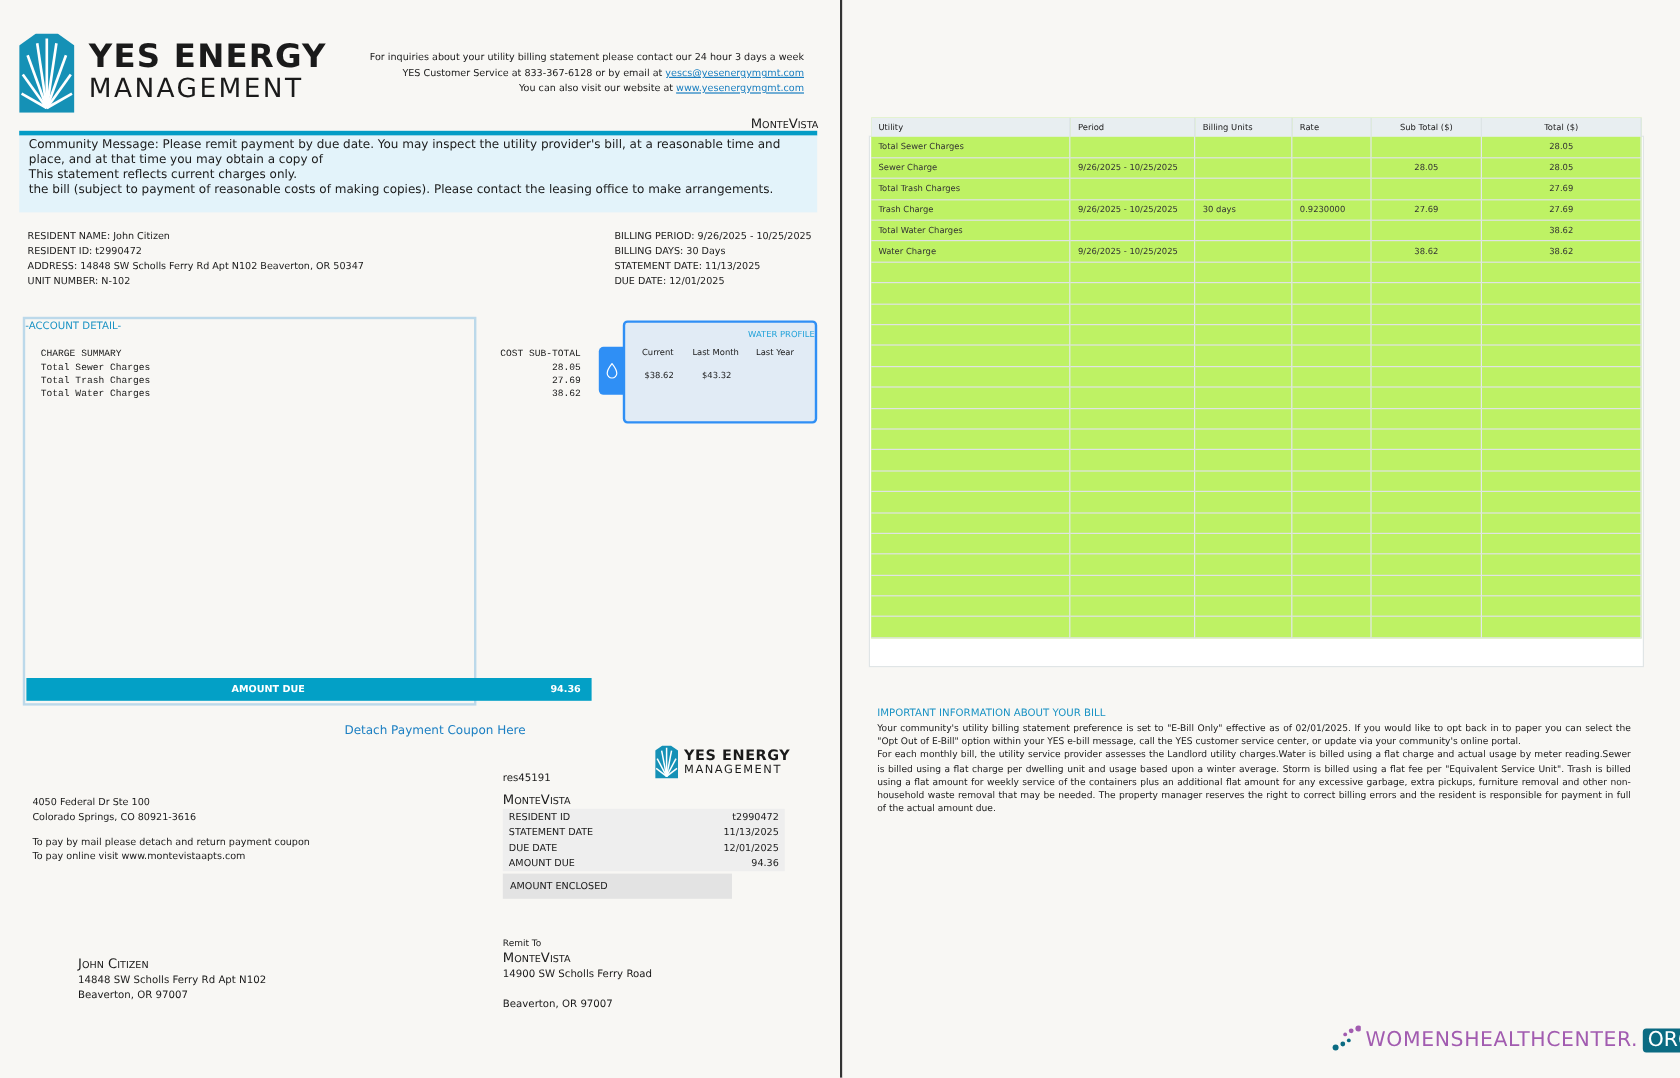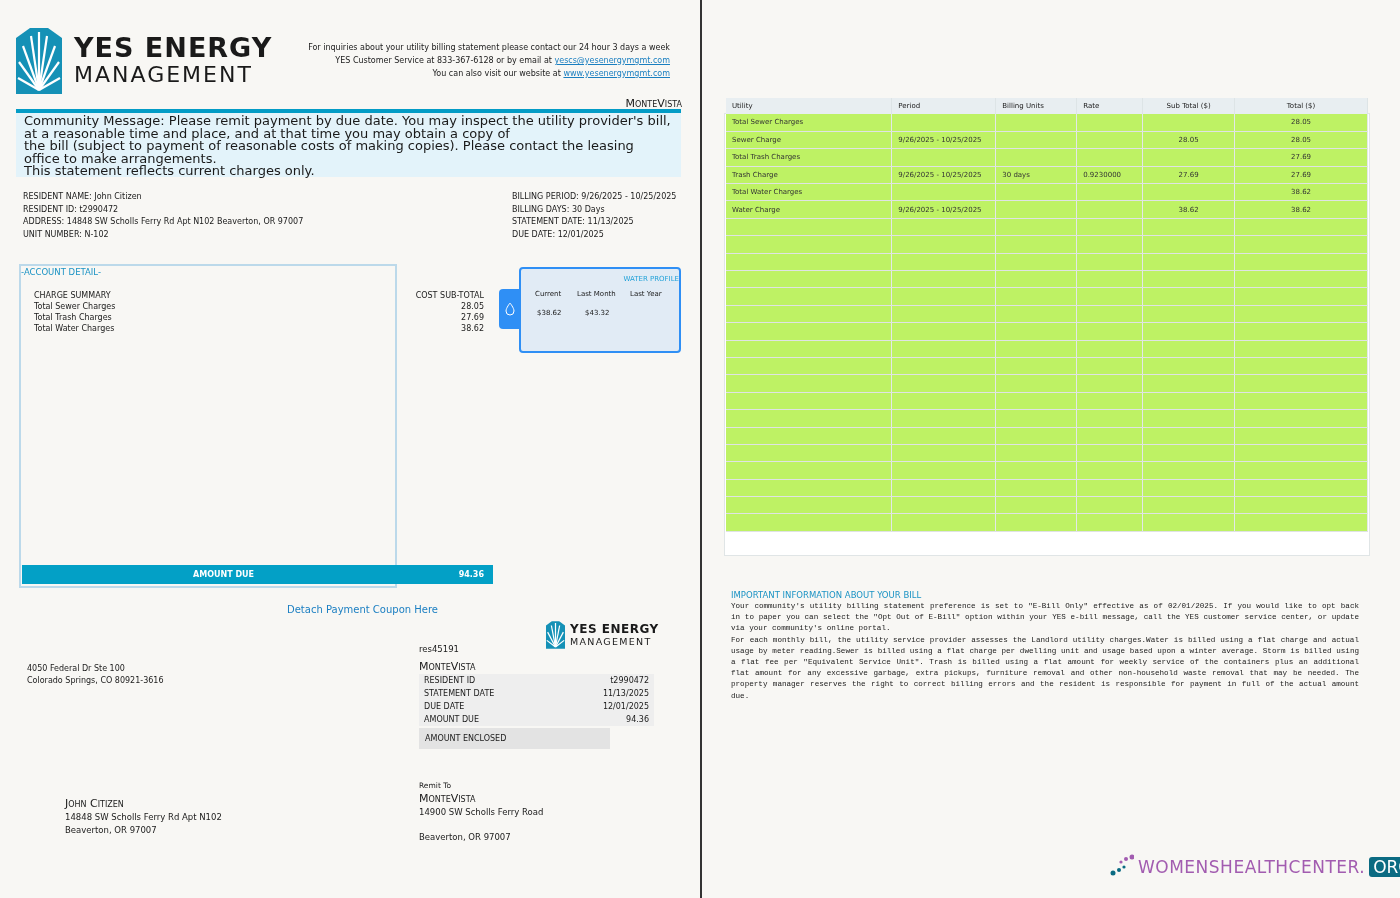--- a/index.html
+++ b/index.html
@@ -15,29 +15,29 @@
   .logo-mark { width: 46px; height: 66px; }
   .logo-text { margin-left: 12px; }
   .logo-line1 { font-size: 27px; font-weight: bold; letter-spacing: 1px; line-height: 28px; color: #1a1a1a; }
   .logo-line2 { font-size: 22px; letter-spacing: 2px; line-height: 26px; color: #1a1a1a; }
 
   .contact { right: 30px; top: 41px; text-align: right; font-size: 8px; line-height: 13px; }
   .contact a { color: #1a7fc0; text-decoration: underline; }
 
   .community-name { right: 18px; top: 97px; font-size: 11px; font-variant: small-caps; }
   .blue-bar { left: 16px; top: 109px; width: 665px; height: 4px; background: #039cc6; }
-  .message-box { left: 16px; top: 113px; width: 665px; height: 64px; background: #e3f3fa; padding: 2px 8px; font-size: 13px; line-height: 12.5px; }
+  .message-box { left: 16px; top: 113px; width: 665px; height: 64px; background: #e3f3fa; padding: 2px 8px; font-size: 10px; line-height: 12.5px; }
 
   .resident-info { left: 23px; top: 191px; font-size: 8px; line-height: 12.7px; }
   .billing-info { left: 512px; top: 191px; font-size: 8px; line-height: 12.7px; }
 
   .account-box { left: 19px; top: 264px; width: 378px; height: 324px; border: 2px solid #bcd9ea; background: #f8f7f4; }
   .acct-title { position: absolute; left: 0; top: 1px; font-size: 8.5px; color: #1b93c4; }
   .charge-summary { position: absolute; left: 13px; top: 24px; width: 450px; font-size: 8px; line-height: 11px; }
-  .charge-row { display: flex; justify-content: space-between; }
+  .charge-row { display: flex; justify-content: space-between; font-family: Liberation Mono, monospace; }
   .amount-due-bar { position: absolute; left: 1px; bottom: 2px; width: 471px; height: 19px; background: #03a0c6; color: #fff; font-size: 8px; font-weight: bold; display: flex; align-items: center; }
   .amount-due-bar .lbl { position: absolute; left: 171px; }
   .amount-due-bar .val { position: absolute; right: 9px; }
 
   .water-tab { left: 499px; top: 289px; width: 22px; height: 40px; background: #2f8ff5; border-radius: 4px 0 0 4px; display: flex; align-items: center; justify-content: center; }
   .water-profile { left: 519px; top: 267px; width: 162px; height: 86px; border: 2px solid #2f8ff5; border-radius: 4px; background: #e1ebf5; }
   .wp-title { position: absolute; top: 6px; width: 100%; text-align: right; font-size: 7px; color: #22a2d9; }
   .wp-head { position: absolute; top: 21px; left: 0; width: 100%; font-size: 7px; }
   .wp-head span, .wp-vals span { position: absolute; }
   .wp-vals { position: absolute; top: 40px; left: 0; width: 100%; font-size: 7px; }
@@ -66,21 +66,21 @@
 
   
   .dcs-title { left: 30px; top: 102px; font-size: 8.5px; color: #1b93c4; }
   .dcs-table { position: absolute; left: 24px; top: 98px; width: 642px; border-collapse: collapse; background: #bef264; font-size: 7px; }
   .dcs-table th { background: #e8eef1; font-weight: normal; text-align: left; height: 16px; padding: 0 6px; border-right: 1px solid #dde4e6; }
   .dcs-table td { height: 17.4px; padding: 0 6px; border-bottom: 1px solid #dfe3e4; border-right: 1px solid #e3e8e9; color: #333; }
   .dcs-table .c { text-align: center; }
   .dcs-wrap { position: absolute; left: 22px; top: 113px; width: 646px; height: 443px; border: 1px solid #e0e5e6; background: #fff; }
 
   .imp-title { left: 29px; top: 590px; font-size: 8.5px; color: #1b93c4; }
-  .imp-body { left: 29px; top: 601px; width: 628px; font-size: 7.6px; line-height: 11.2px; text-align: justify; font-family: Liberation Mono, monospace; }
+  .imp-body { left: 29px; top: 601px; width: 628px; font-size: 7.6px; line-height: 11.2px; text-align: justify; }
 
   .whc { left: 1110px; top: 853px; display: flex; align-items: flex-end; }
   .whc-text { font-size: 17px; color: #a25cb0; letter-spacing: 0.5px; margin-left: 4px; }
   .whc-org { font-size: 17px; color: #fff; background: #0b6b82; padding: 0 4px; border-radius: 3px; margin-left: 4px; }
 </style>
 </head>
 <body>
 
 <div class="page page-left">
 
@@ -109,28 +109,28 @@
     <div>For inquiries about your utility billing statement please contact our 24 hour 3 days a week</div>
     <div><span>YES Customer Service at 833-367-6128 or by  email at </span><a>yescs@yesenergymgmt.com</a></div>
     <div><span>You can also visit our website at </span><a>www.yesenergymgmt.com</a></div>
   </div>
 
   <div class="abs community-name">MonteVista</div>
   <div class="abs blue-bar"></div>
 
   <div class="abs message-box">
     <div>Community Message: Please remit payment by due date. You may inspect the utility provider's bill, at a reasonable time and place, and at that time you may obtain a copy of</div>
+    <div>This statement reflects current charges only.</div>
     <div>the bill (subject to payment of reasonable costs of making copies). Please contact the leasing office to make arrangements.</div>
-    <div>This statement reflects current charges only.</div>
   </div>
 
   <div class="abs resident-info">
     <div>RESIDENT NAME: John Citizen</div>
     <div>RESIDENT ID: t2990472</div>
-    <div>ADDRESS:  14848 SW Scholls Ferry Rd Apt N102 Beaverton, OR 97007</div>
+    <div>ADDRESS:  14848 SW Scholls Ferry Rd Apt N102 Beaverton, OR 50347</div>
     <div>UNIT NUMBER: N-102</div>
   </div>
 
   <div class="abs billing-info">
     <div>BILLING PERIOD: 9/26/2025 - 10/25/2025</div>
     <div>BILLING DAYS:  30 Days</div>
     <div>STATEMENT DATE: 11/13/2025</div>
     <div>DUE DATE: 12/01/2025</div>
   </div>
 
@@ -220,20 +220,24 @@
       <span>AMOUNT DUE</span>
       <span>94.36</span>
     </div>
   </div>
   <div class="abs coupon-enclosed">AMOUNT ENCLOSED</div>
 
   <div class="abs sender">
     <div>4050 Federal Dr Ste 100</div>
     <div>Colorado Springs, CO 80921-3616</div>
   </div>
+  <div class="abs pay-info">
+    <div>To pay by mail please detach and return payment coupon</div>
+    <div>To pay online visit www.montevistaapts.com</div>
+  </div>
 
   <div class="abs recipient">
     <div class="name">John Citizen</div>
     <div>14848 SW Scholls Ferry Rd Apt N102</div>
     <div>Beaverton, OR 97007</div>
   </div>
 
   <div class="abs remit">
     <div class="lbl">Remit To</div>
     <div class="name">MonteVista</div>

